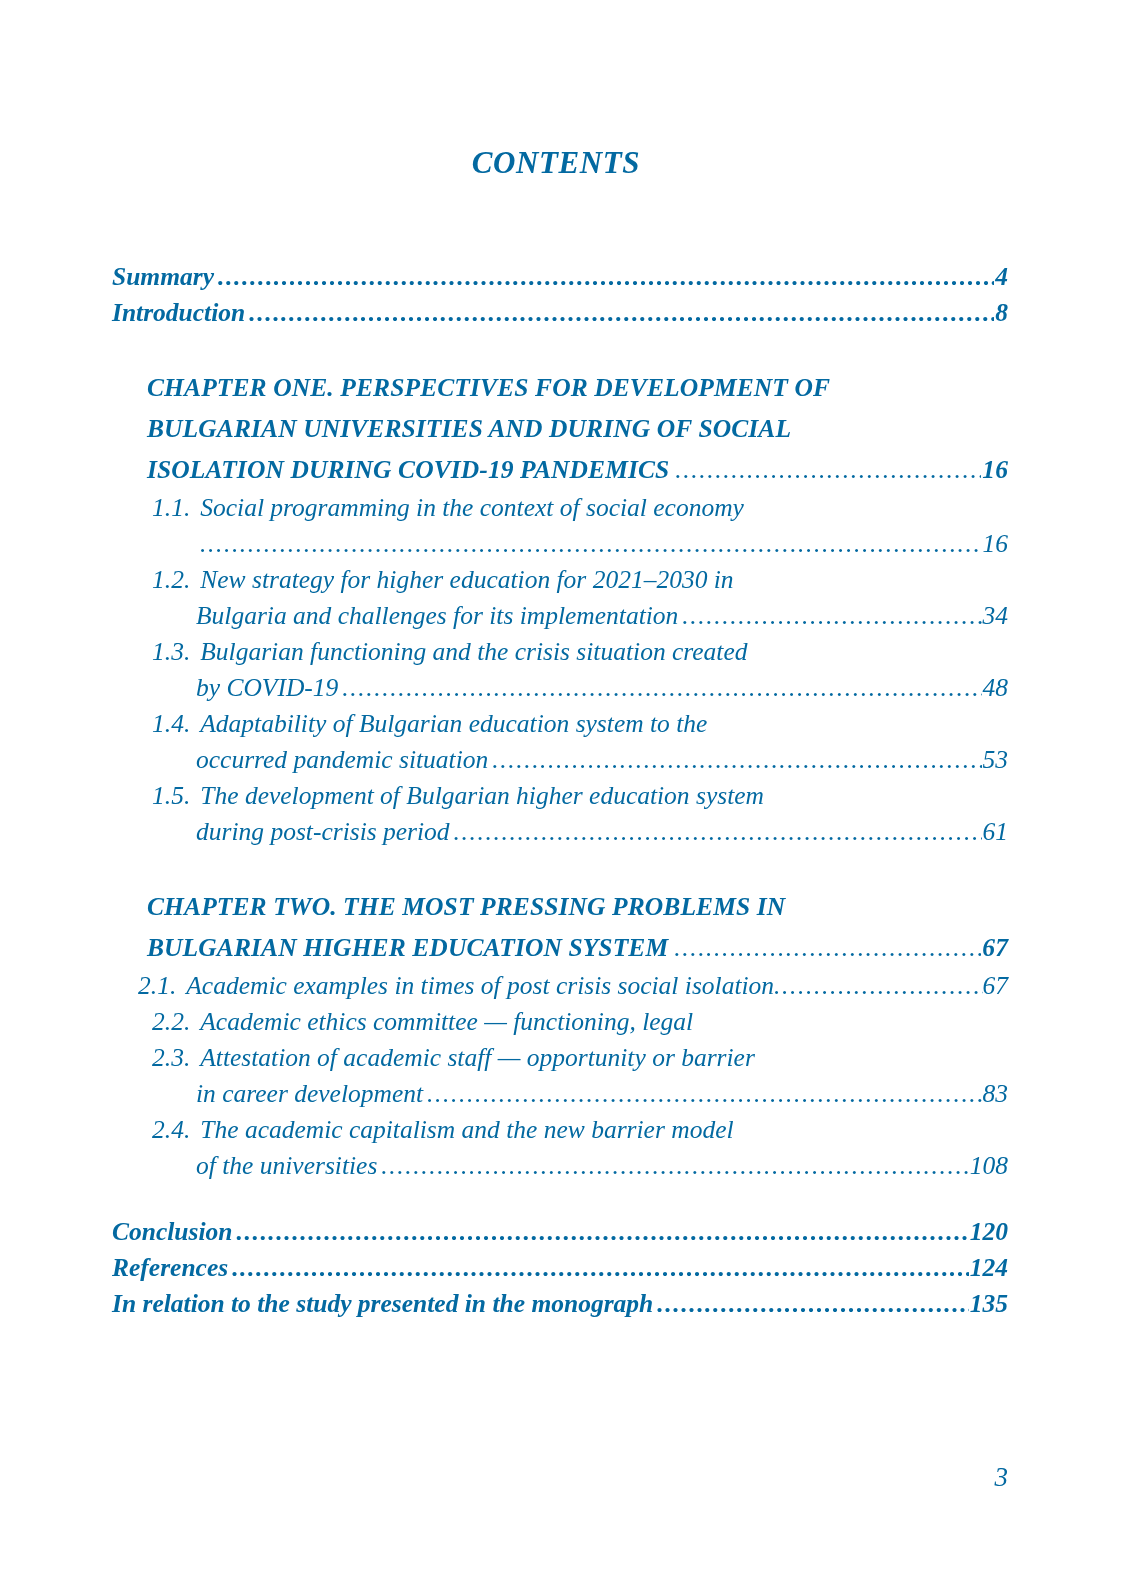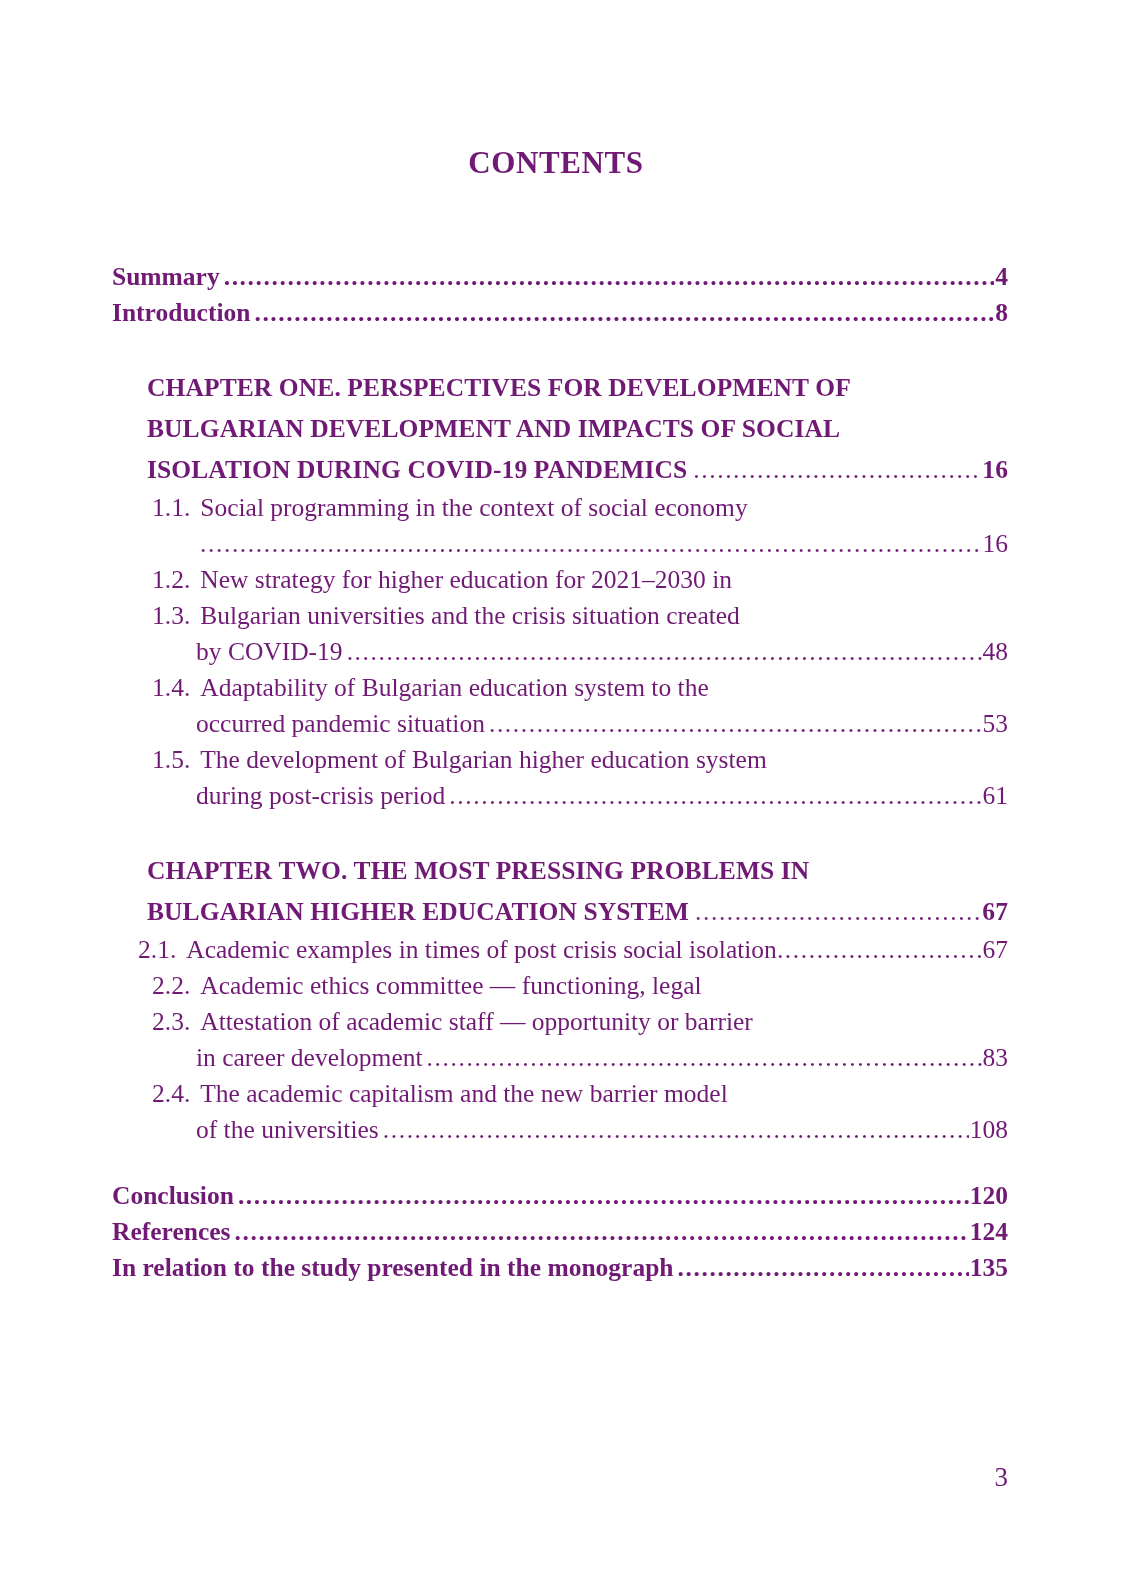--- a/index.html
+++ b/index.html
@@ -5,24 +5,25 @@
   html, body {
     margin: 0;
     padding: 0;
     background: #ffffff;
   }
   .page {
     position: relative;
     width: 1142px;
     height: 1575px;
     background: #ffffff;
-    color: #701a75;
+    color: #0369a1;
     font-family: "Liberation Serif", "DejaVu Serif", serif;
     overflow: hidden;
     box-sizing: border-box;
+    font-style: italic;
   }
 
   .content-area {
     position: absolute;
     left: 112px;
     top: 145px;
     width: 896px;
   }
 
   .toc-title {
@@ -176,21 +177,21 @@
     <div class="toc-row major">
       <span class="label">Introduction</span>
       <span class="leader"></span>
       <span class="pageno">8</span>
     </div>
 
     <div class="gap-block"></div>
 
     <div class="chapter-head">
       <div class="hline">CHAPTER ONE. PERSPECTIVES FOR DEVELOPMENT OF</div>
-      <div class="hline">BULGARIAN DEVELOPMENT AND IMPACTS OF SOCIAL</div>
+      <div class="hline">BULGARIAN UNIVERSITIES AND DURING OF SOCIAL</div>
       <div class="chapter-last-line">
         <span class="label">ISOLATION DURING COVID-19 PANDEMICS</span>
         <span class="leader"></span>
         <span class="pageno">16</span>
       </div>
     </div>
 
     <div class="sub">
       <div class="sub-first">
         <span class="num">1.1.</span>
@@ -200,26 +201,31 @@
         <span class="leader"></span>
         <span class="pageno">16</span>
       </div>
     </div>
 
     <div class="sub">
       <div class="sub-first">
         <span class="num">1.2.</span>
         <span class="label">New strategy for higher education for 2021–2030 in</span>
       </div>
+      <div class="sub-cont">
+        <span class="label">Bulgaria and challenges for its implementation</span>
+        <span class="leader"></span>
+        <span class="pageno">34</span>
+      </div>
     </div>
 
     <div class="sub">
       <div class="sub-first">
         <span class="num">1.3.</span>
-        <span class="label">Bulgarian universities and the crisis situation created</span>
+        <span class="label">Bulgarian functioning and the crisis situation created</span>
       </div>
       <div class="sub-cont">
         <span class="label">by COVID-19</span>
         <span class="leader"></span>
         <span class="pageno">48</span>
       </div>
     </div>
 
     <div class="sub">
       <div class="sub-first">

